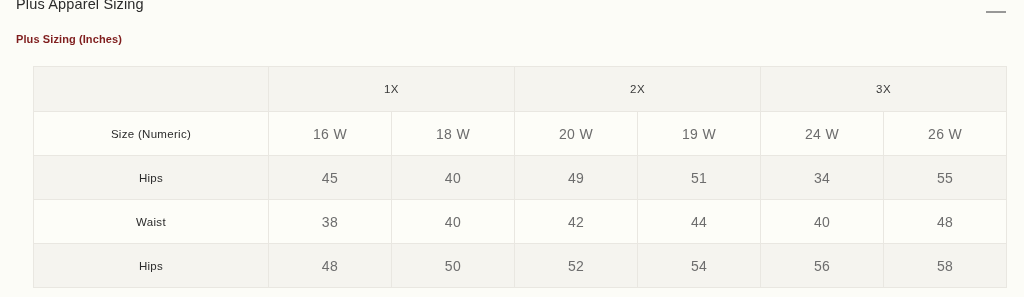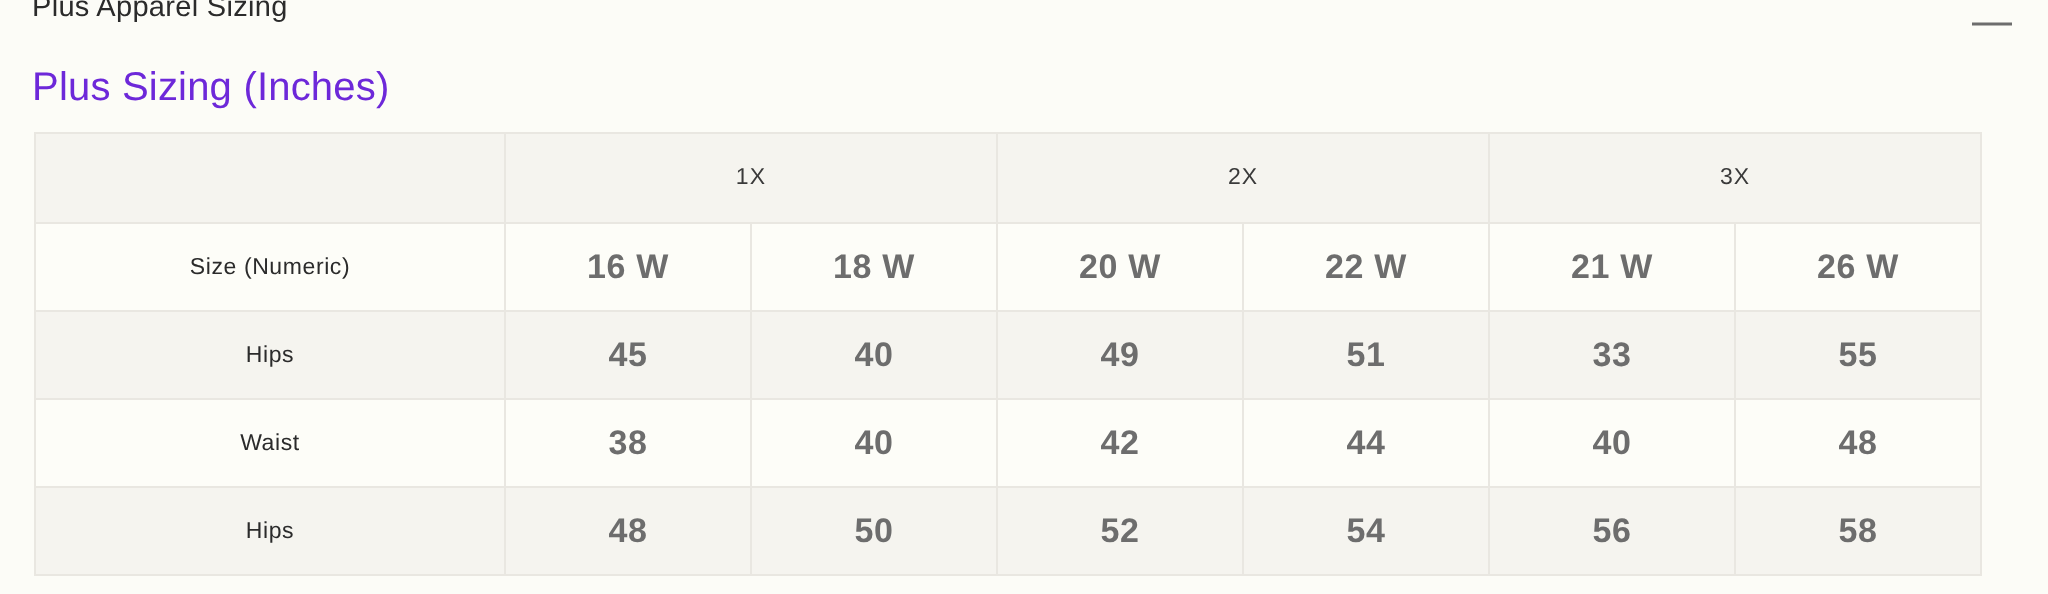--- a/index.html
+++ b/index.html
@@ -56,52 +56,52 @@
     position: absolute;
     left: 0;
     top: 0;
   }
 
   
   .section-title {
     position: absolute;
     left: 16px;
     top: 33px;
-    font-size: 20px;
-    font-weight: 400;
+    font-size: 11px;
+    font-weight: 700;
     letter-spacing: 0.1px;
-    color: #6d28d9;
+    color: #7f1d1d;
     white-space: nowrap;
   }
 
   
   .table-wrap {
     position: absolute;
-    left: 17px;
+    left: 33px;
     top: 66px;
     width: 973px;
   }
   table.size-table {
     border-collapse: collapse;
     table-layout: fixed;
     width: 973px;
     background: #fdfdf8;
   }
   table.size-table col.label-col { width: 235px; }
   table.size-table col.data-col  { width: 123px; }
 
   table.size-table th,
   table.size-table td {
     border: 1px solid #e9e7e1;
     padding: 0;
     height: 43px;
     text-align: center;
     vertical-align: middle;
-    font-weight: 700;
-    font-size: 17px;
+    font-weight: 400;
+    font-size: 14px;
     letter-spacing: 0.35px;
     color: #6d6d6d;
   }
 
   
   tr.group-row th {
     height: 44px;
     background: #f5f4ef;
     font-size: 11.5px;
     letter-spacing: 0.55px;
@@ -155,32 +155,32 @@
           <th colspan="2">3X</th>
         </tr>
       </thead>
       <tbody>
 
         <tr class="body-row plain">
           <td class="row-label">Size (Numeric)</td>
           <td>16 W</td>
           <td>18 W</td>
           <td>20 W</td>
-          <td>22 W</td>
-          <td>21 W</td>
+          <td>19 W</td>
+          <td>24 W</td>
           <td>26 W</td>
         </tr>
 
         <tr class="body-row zebra">
           <td class="row-label">Hips</td>
           <td>45</td>
           <td>40</td>
           <td>49</td>
           <td>51</td>
-          <td>33</td>
+          <td>34</td>
           <td>55</td>
         </tr>
 
         <tr class="body-row plain">
           <td class="row-label">Waist</td>
           <td>38</td>
           <td>40</td>
           <td>42</td>
           <td>44</td>
           <td>40</td>

